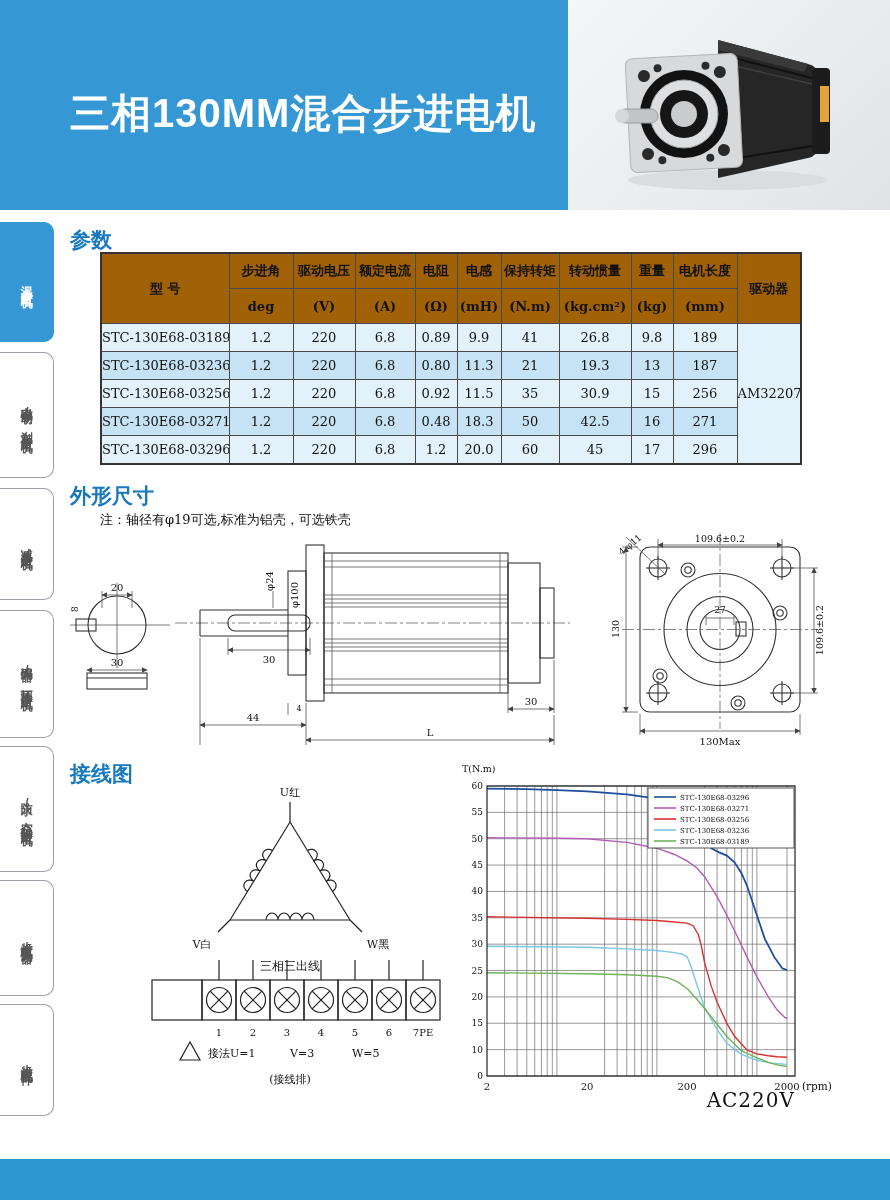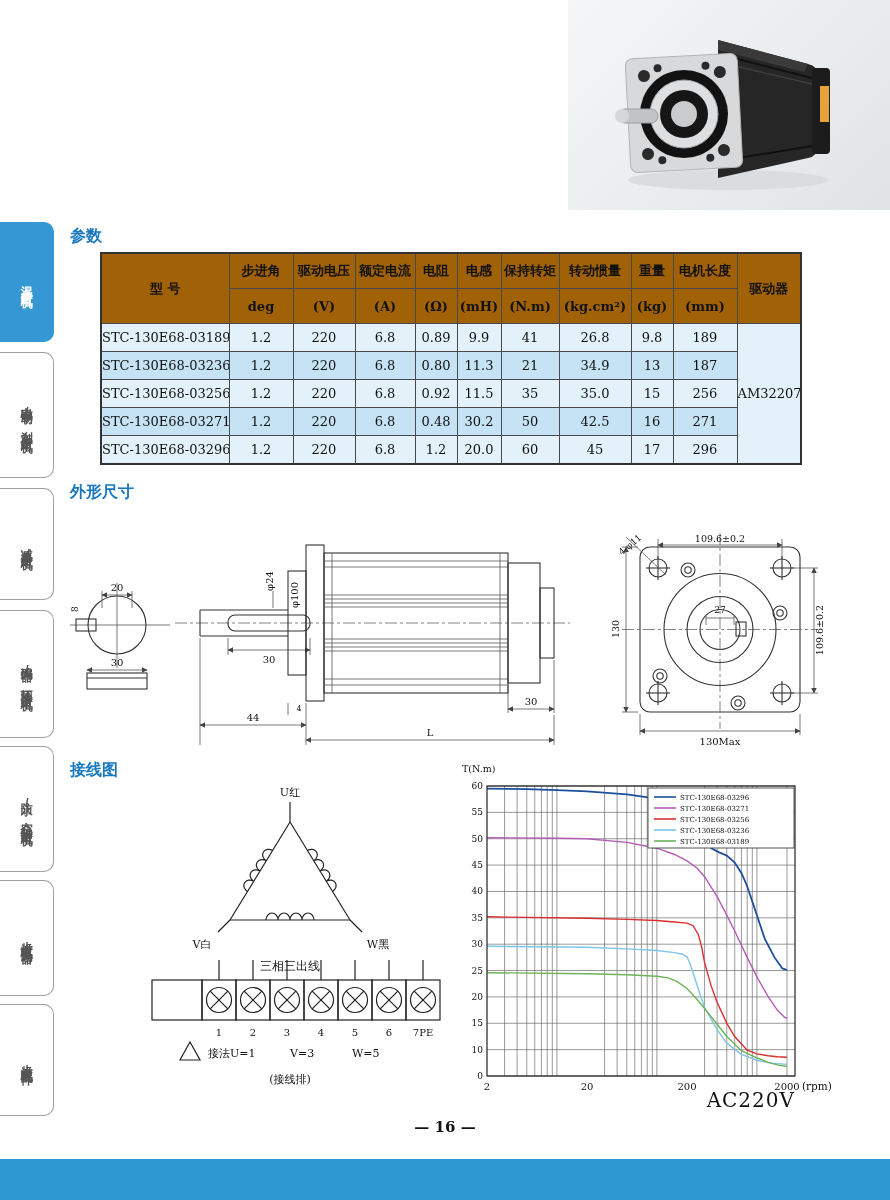--- a/index.html
+++ b/index.html
@@ -18,21 +18,21 @@
 
   
   .side-tab { position:absolute; left:0; width:54px; box-sizing:border-box; border:1px solid #9aa0a6;
               border-left:none; border-radius:0 10px 10px 0; background:#fff; color:#555;
               display:flex; align-items:center; justify-content:center; cursor:pointer; }
   .side-tab.active { background:#3597d4; border-color:#3597d4; color:#fff; }
   .side-tab span { writing-mode:vertical-rl; text-orientation:upright; font-size:12px; font-weight:bold;
                    letter-spacing:2px; line-height:1.05; }
 
   
-  .sec-title { position:absolute; left:70px; font-size:16px; font-weight:bold; color:#1778c0; }
+  .sec-title { position:absolute; left:70px; font-size:21px; font-weight:bold; color:#1778c0; }
   .note { position:absolute; left:100px; top:511px; font-size:13px; color:#111;
           font-family:"DejaVu Serif", serif; }
 
   
   table.params { position:absolute; left:100px; top:252px; border-collapse:collapse; table-layout:fixed;
                  width:700px; font-family:"DejaVu Serif", serif; font-size:13px; color:#111;
                  border:2px solid #333; }
   .params th, .params td { border:1px solid #4a4a4a; text-align:center; padding:0; overflow:hidden;
                            white-space:nowrap; }
   .params thead th { background:#a16207; font-weight:bold; height:34px; }
@@ -50,20 +50,23 @@
   .chart-caption { position:absolute; left:487px; top:1088px; width:308px; text-align:right;
                    font-family:"DejaVu Serif", serif; font-size:20px; color:#111; letter-spacing:1px; }
   .footer-page { position:absolute; left:0; top:1118px; width:890px; text-align:center;
                  font-family:"DejaVu Serif", serif; font-weight:bold; font-size:15px; color:#111; }
 </style>
 </head>
 <body>
 
 <div class="page">
 
+  <div class="header-blue">
+    <div class="header-title">三相130MM混合步进电机</div>
+  </div>
   <div class="photo-area">
     <svg width="322" height="210" viewBox="0 0 322 210">
       <ellipse cx="160" cy="180" rx="100" ry="10" fill="#d9dde0"></ellipse>
       <path d="M150,40 L240,64 Q250,66 250,76 L250,146 Q250,156 240,158 L150,178 Z" fill="#262626"></path>
       <path d="M150,40 L240,64 L236,72 L150,50 Z" fill="#3a3a3a"></path>
       <line x1="158" y1="56" x2="244" y2="78" stroke="#111" stroke-width="2"></line>
       <line x1="158" y1="64" x2="244" y2="84" stroke="#3f3f3f" stroke-width="1.4"></line>
       <line x1="158" y1="160" x2="244" y2="146" stroke="#111" stroke-width="2"></line>
       <rect x="244" y="68" width="18" height="86" rx="4" fill="#1c1c1c"></rect>
       <rect x="252" y="86" width="9" height="36" fill="#e6a23c"></rect>
@@ -169,43 +172,43 @@
           <td rowspan="5" class="driver">AM32207</td>
         </tr>
         <tr class="even">
           <td>STC-130E68-03236</td>
           <td>1.2</td>
           <td>220</td>
           <td>6.8</td>
           <td>0.80</td>
           <td>11.3</td>
           <td>21</td>
-          <td>34.9</td>
+          <td>19.3</td>
           <td>13</td>
           <td>187</td>
         </tr>
         <tr class="odd">
           <td>STC-130E68-03256</td>
           <td>1.2</td>
           <td>220</td>
           <td>6.8</td>
           <td>0.92</td>
           <td>11.5</td>
           <td>35</td>
-          <td>35.0</td>
+          <td>30.9</td>
           <td>15</td>
           <td>256</td>
         </tr>
         <tr class="even">
           <td>STC-130E68-03271</td>
           <td>1.2</td>
           <td>220</td>
           <td>6.8</td>
           <td>0.48</td>
-          <td>30.2</td>
+          <td>18.3</td>
           <td>50</td>
           <td>42.5</td>
           <td>16</td>
           <td>271</td>
         </tr>
         <tr class="odd">
           <td>STC-130E68-03296</td>
           <td>1.2</td>
           <td>220</td>
           <td>6.8</td>
@@ -213,20 +216,21 @@
           <td>20.0</td>
           <td>60</td>
           <td>45</td>
           <td>17</td>
           <td>296</td>
         </tr>
       </tbody>
     </table>
 
   <div class="sec-title" style="top:482px">外形尺寸</div>
+  <div class="note">注：轴径有φ19可选,标准为铝壳，可选铁壳</div>
 
   <svg style="position:absolute;left:70px;top:533px" width="810" height="227" viewBox="0 0 810 227">
     <defs>
       <pattern id="hatch" width="6" height="6" patternUnits="userSpaceOnUse" patternTransform="rotate(45)">
         <line x1="0" y1="0" x2="0" y2="6" stroke="#555" stroke-width="1"></line>
       </pattern>
       <marker id="arr" viewBox="0 0 10 10" refX="9" refY="5" markerWidth="7" markerHeight="7" orient="auto-start-reverse">
         <path d="M0,0 L10,5 L0,10 z" fill="#444"></path>
       </marker>
     </defs>
@@ -517,14 +521,13 @@
       <text x="230" y="54.5" font-size="7" text-anchor="start" fill="#333">STC-130E68-03271</text>
       <line x1="204" y1="63" x2="226" y2="63" stroke="#d83030" stroke-width="1.6"></line>
       <text x="230" y="65.5" font-size="7" text-anchor="start" fill="#333">STC-130E68-03256</text>
       <line x1="204" y1="74" x2="226" y2="74" stroke="#7cc6e6" stroke-width="1.6"></line>
       <text x="230" y="76.5" font-size="7" text-anchor="start" fill="#333">STC-130E68-03236</text>
       <line x1="204" y1="85" x2="226" y2="85" stroke="#6fb259" stroke-width="1.6"></line>
       <text x="230" y="87.5" font-size="7" text-anchor="start" fill="#333">STC-130E68-03189</text>
     </svg>
   <div class="chart-caption">AC220V</div>
 
-  <div class="footer-page">— 16 —</div>
 </div>
 
 </body></html>

